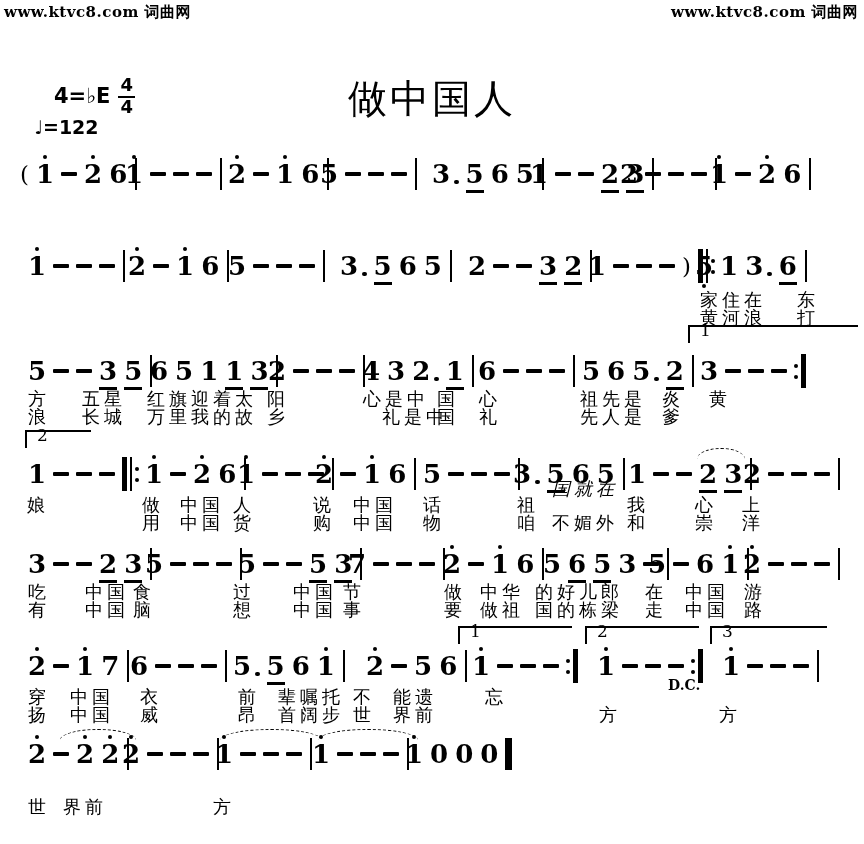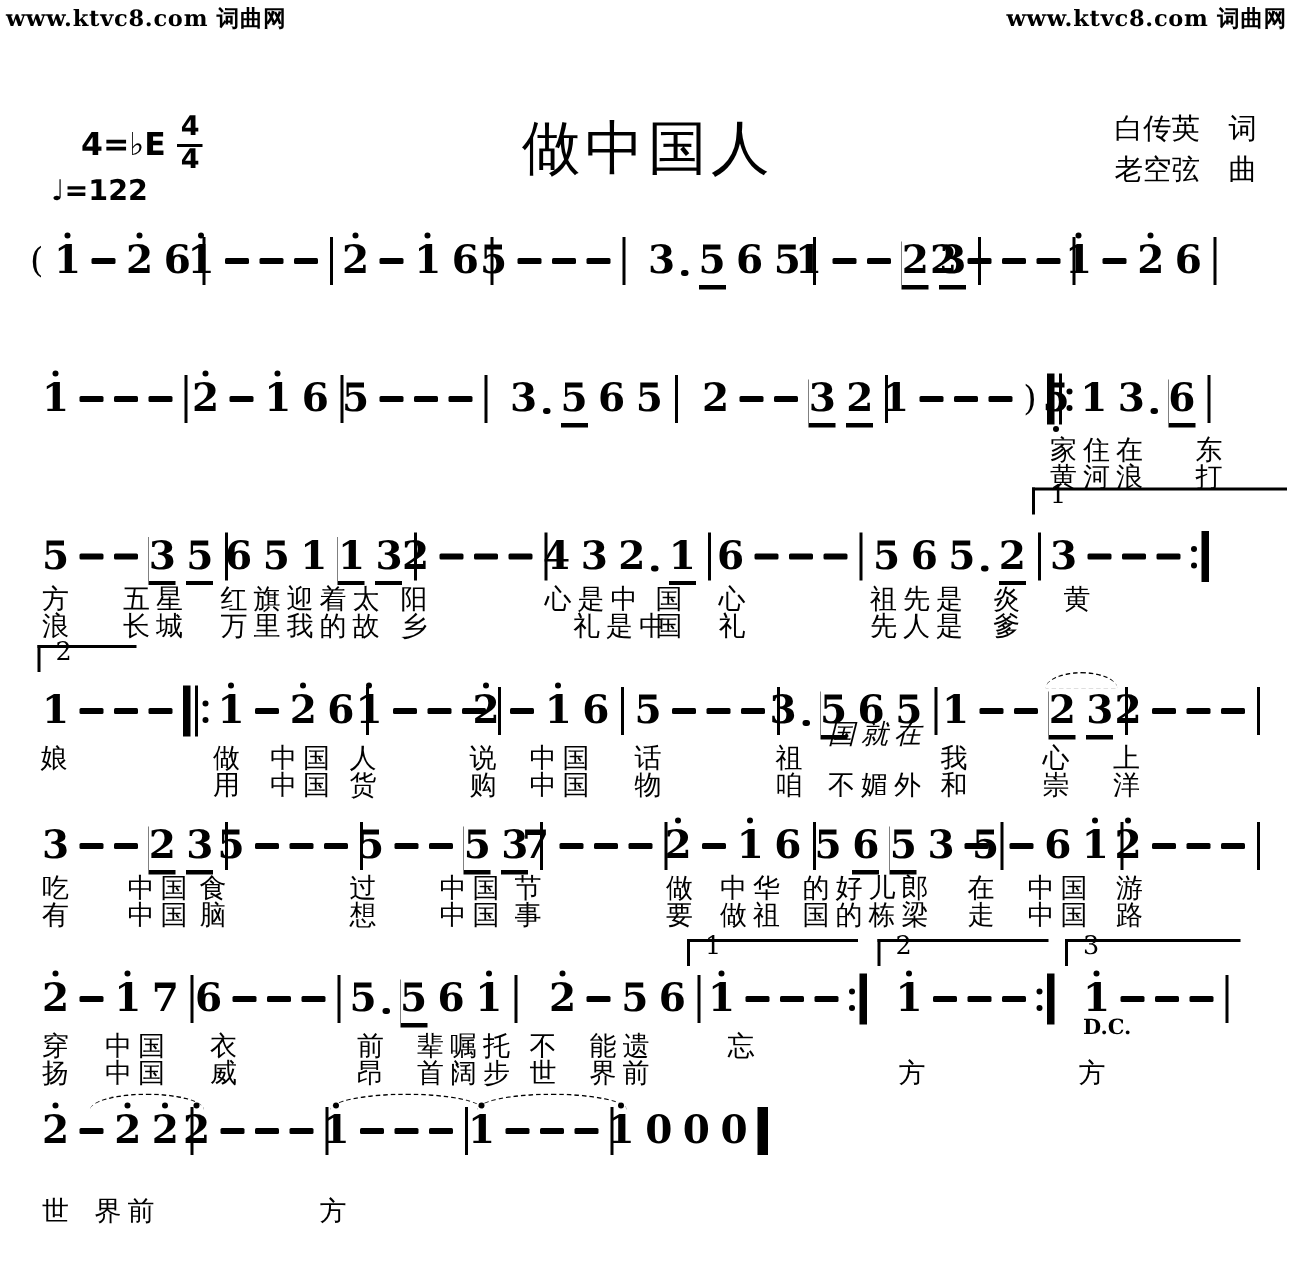--- a/index.html
+++ b/index.html
@@ -63,24 +63,20 @@
   <div class="keybox">
     <span>4=♭E</span>
     <span class="frac">
       <span class="top">4</span>
       <span>4</span>
     </span>
   </div>
 
   <div class="tempo"><span>♩</span><span>=122</span></div>
 
-  <div class="credits">
-    <div>白传英　词</div>
-    <div>老空弦　曲</div>
-  </div>
 
   <div id="score">
       <div class="line" style="top: 158px;">
         <span class="measure" style="left: 20px;">
           <span class="paren">(</span>
           <span class="n hi">1</span>
           <span class="dash"></span>
           <span class="n hi">2</span>
           <span class="n">6</span>
           <span class="bar"></span>
@@ -537,21 +533,21 @@
         <span class="lyric" style="left: 485px; top: 35px;">忘</span>
         <span class="lyric" style="left: 28px; top: 53px;">扬</span>
         <span class="lyric" style="left: 70px; top: 53px;">中国</span>
         <span class="lyric" style="left: 140px; top: 53px;">威</span>
         <span class="lyric" style="left: 238px; top: 53px;">昂</span>
         <span class="lyric" style="left: 278px; top: 53px;">首阔步</span>
         <span class="lyric" style="left: 353px; top: 53px;">世</span>
         <span class="lyric" style="left: 393px; top: 53px;">界前</span>
         <span class="lyric" style="left: 599px; top: 53px;">方</span>
         <span class="lyric" style="left: 719px; top: 53px;">方</span>
-        <span class="small-note" style="left: 722px; top: 27px;">D.C.</span>
+        <span class="small-note" style="left: 668px; top: 27px;">D.C.</span>
       </div>
       <div class="line" style="top: 738px;">
         <span class="measure" style="left: 28px;">
           <span class="n hi">2</span>
           <span class="dash"></span>
           <span class="n hi">2</span>
           <span class="n hi">2</span>
           <span class="bar"></span>
         </span>
         <span class="measure" style="left: 122px;">

